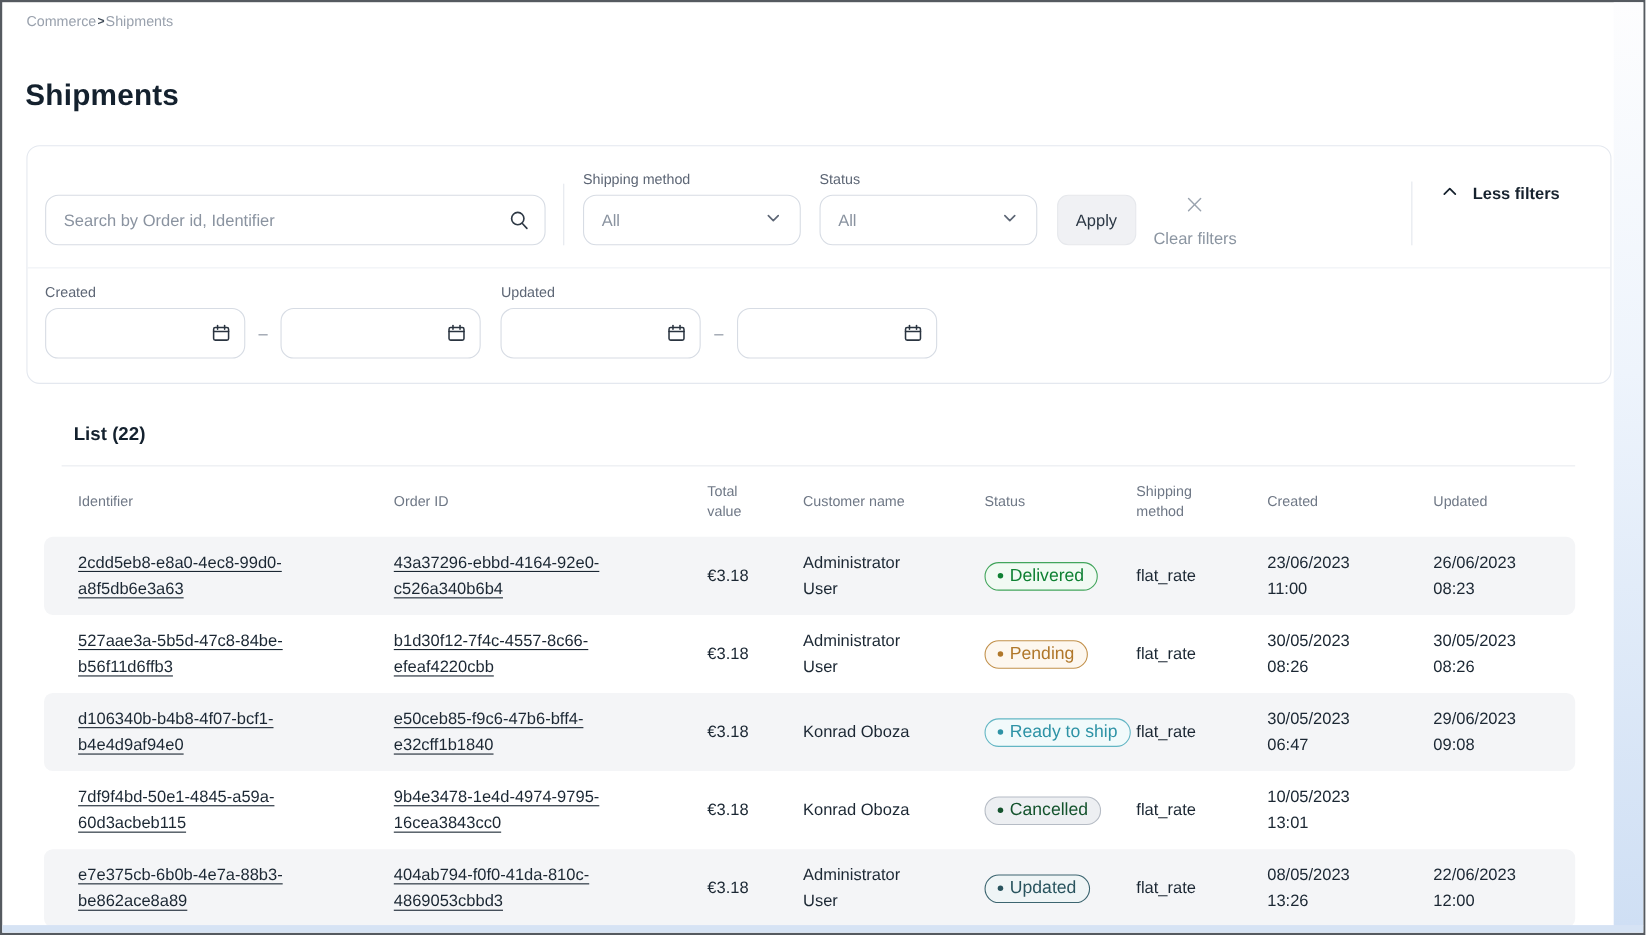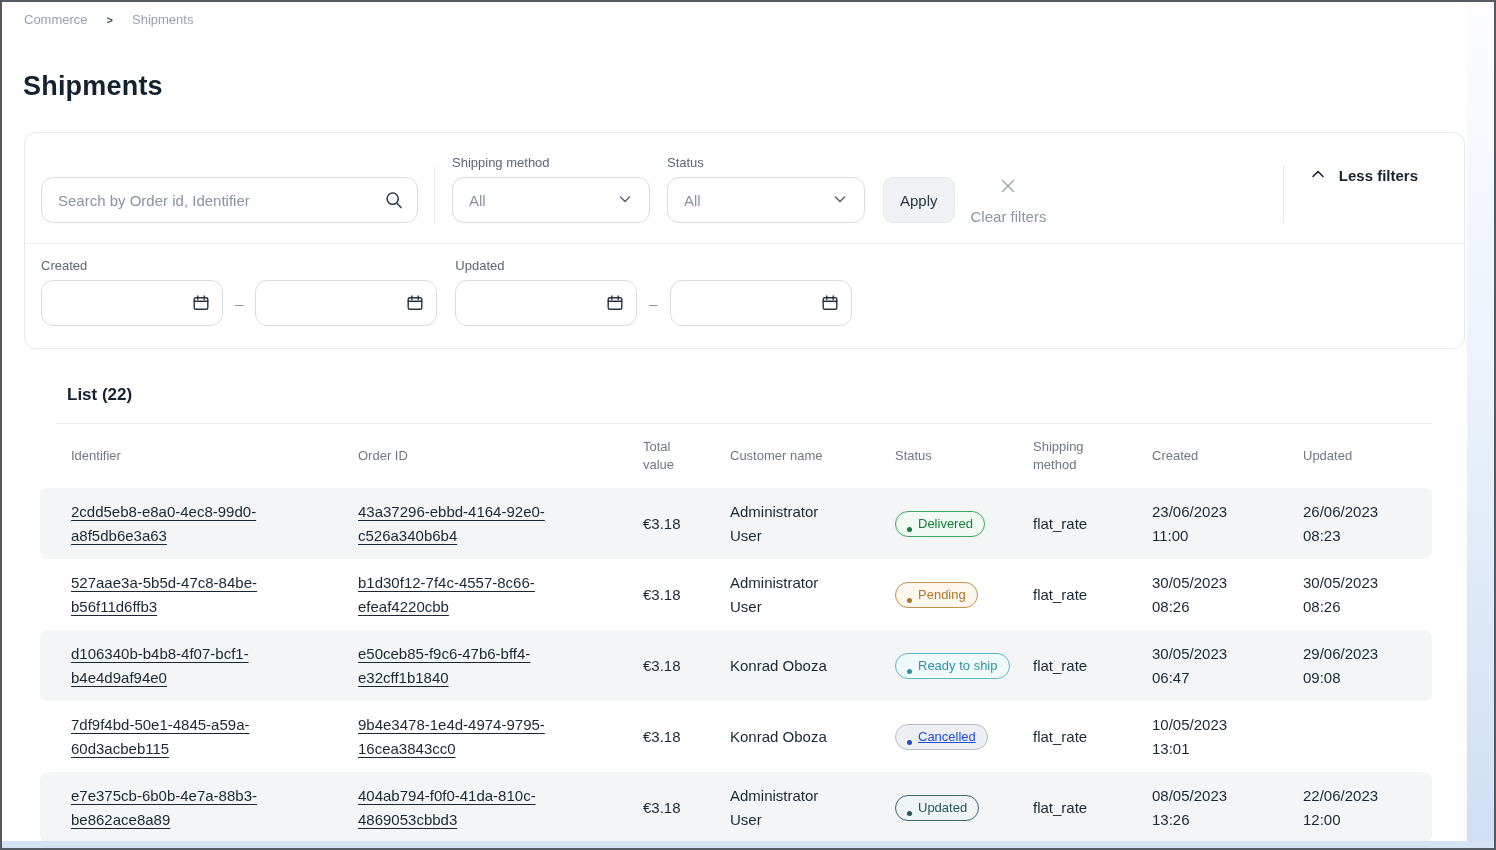--- a/index.html
+++ b/index.html
@@ -7,35 +7,35 @@
   body { font-family:"Liberation Sans", sans-serif; color:#1b2733; }
 
   .screen { position:relative; width:1496px; height:850px; border:2px solid #555a60; background:#ffffff; overflow:hidden; }
 
   
   .v-strip { position:absolute; top:0; right:0; width:27px; height:840px;
     background:linear-gradient(180deg,#fdfdfe 0%, #eef4fc 40%, #cfdff4 100%); }
   .h-strip { position:absolute; left:0; right:0; bottom:0; height:7px; background:#d6e3f4; }
 
   
-  .breadcrumb { padding:10px 0 0 22px; font-size:13px; color:#99a1ad; display:flex; align-items:center; gap:19px; }
+  .breadcrumb { padding:10px 0 0 22px; font-size:13px; color:#99a1ad; display:flex; align-items:center; gap:1px; }
   .breadcrumb .sep { color:#3f4a57; font-size:11px; font-weight:bold; }
 
   
   .page-title { margin:44px 0 0 21px; font-size:27px; font-weight:700; color:#14212e; letter-spacing:.2px; }
 
   
   .filter-card { margin:30px 29px 0 22px; background:#fff; border:1px solid #e4e8ef; border-radius:12px; }
   .filter-row1 { display:flex; align-items:flex-end; padding:14px 16px 20px 16px; }
   .filter-row2 { display:flex; align-items:flex-end; gap:18px; padding:14px 16px 22px 16px; border-top:1px solid #eef1f5; }
 
   .field { display:flex; flex-direction:column; gap:7px; }
   .field-label { font-size:13px; color:#5d6675; }
 
-  .search-box { position:relative; width:377px; }
+  .search-box { position:relative; width:455px; }
   .search-box input { width:100%; height:46px; border:1px solid #d7dce4; border-radius:12px; padding:0 44px 0 16px; font-size:15px; color:#1b2733; font-family:inherit; outline:none; background:#fff; }
   .search-box input::placeholder { color:#8a93a0; }
   .search-box .sicon { position:absolute; right:14px; top:13px; }
 
   .divider-v { width:1px; height:56px; background:#e3e7ed; align-self:center; margin-top:20px; }
   .divider-v.m1 { margin:20px 17px 0 16px; }
 
   .select { width:198px; height:46px; border:1px solid #d7dce4; border-radius:12px; display:flex; align-items:center; justify-content:space-between; padding:0 16px; font-size:15px; color:#8a93a0; background:#fff; cursor:pointer; }
 
   .apply-btn { height:46px; margin-left:18px; padding:0 16px; background:#f0f1f4; border:1px solid #e6e8ec; border-radius:10px; font-size:15px; color:#2b3744; font-family:inherit; cursor:pointer; }
@@ -62,21 +62,21 @@
   .table-header { padding-top:14px; padding-bottom:14px; min-height:60px; }
   .table-header .hcell { font-size:13px; color:#6f7886; line-height:18px; }
   .hcell.narrow { max-width:52px; } .hcell.narrow2 { max-width:72px; }
 
   .table-row { min-height:71px; border-radius:8px; font-size:15px; color:#1b2733; }
   .table-row:nth-child(odd) { background:#f4f5f7; }
   .cell-link { color:#1b2733; text-decoration:underline; text-underline-offset:3px; line-height:24px; display:inline-block; max-width:214px; overflow-wrap:break-word; }
   .cell-customer { max-width:112px; line-height:24px; }
   .cell-date { white-space:pre-line; line-height:24px; }
 
-  .badge { display:inline-flex; align-items:flex-end; gap:6px; border:1px solid; border-radius:999px; padding:4px 11px; font-size:13px; line-height:16px; width:max-content; }
+  .badge { display:inline-flex; align-items:center; gap:6px; border:1px solid; border-radius:999px; padding:4px 11px; font-size:16px; line-height:16px; width:max-content; }
   .badge .dot { width:5px; height:5px; border-radius:50%; background:currentColor; display:inline-block; }
 </style>
 </head>
 <body>
 
 <div class="screen">
 
   <div class="breadcrumb">
     <span>Commerce</span>
     <span class="sep">&gt;</span>
@@ -278,21 +278,21 @@
 06:47</span>
     <span class="cell-date">29/06/2023
 09:08</span>
   </div>
         <div class="grid-row table-row">
     <span><a class="cell-link" href="#">7df9f4bd-50e1-4845-a59a-60d3acbeb115</a></span>
     <span><a class="cell-link" href="#">9b4e3478-1e4d-4974-9795-16cea3843cc0</a></span>
     <span>€3.18</span>
     <span class="cell-customer">Konrad Oboza</span>
     <span>
-      <span class="badge" style="color: #1d4ed8; border-color: rgb(182, 188, 197); background: rgb(237, 239, 242); text-decoration: underline;">
+      <span class="badge" style="color: #14532d; border-color: rgb(182, 188, 197); background: rgb(237, 239, 242);">
         <span class="dot"></span>
         <span>Cancelled</span>
       </span>
     </span>
     <span>flat_rate</span>
     <span class="cell-date">10/05/2023
 13:01</span>
   </div>
         <div class="grid-row table-row">
     <span><a class="cell-link" href="#">e7e375cb-6b0b-4e7a-88b3-be862ace8a89</a></span>

